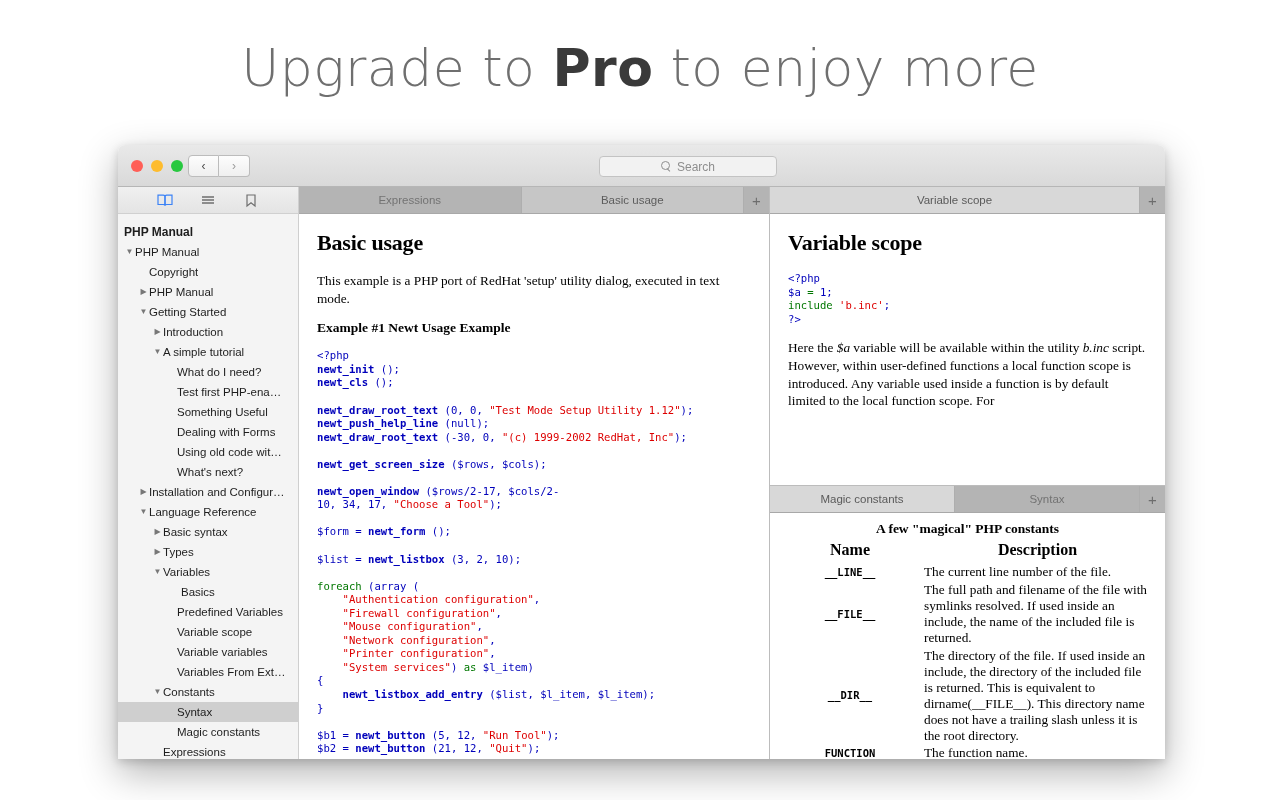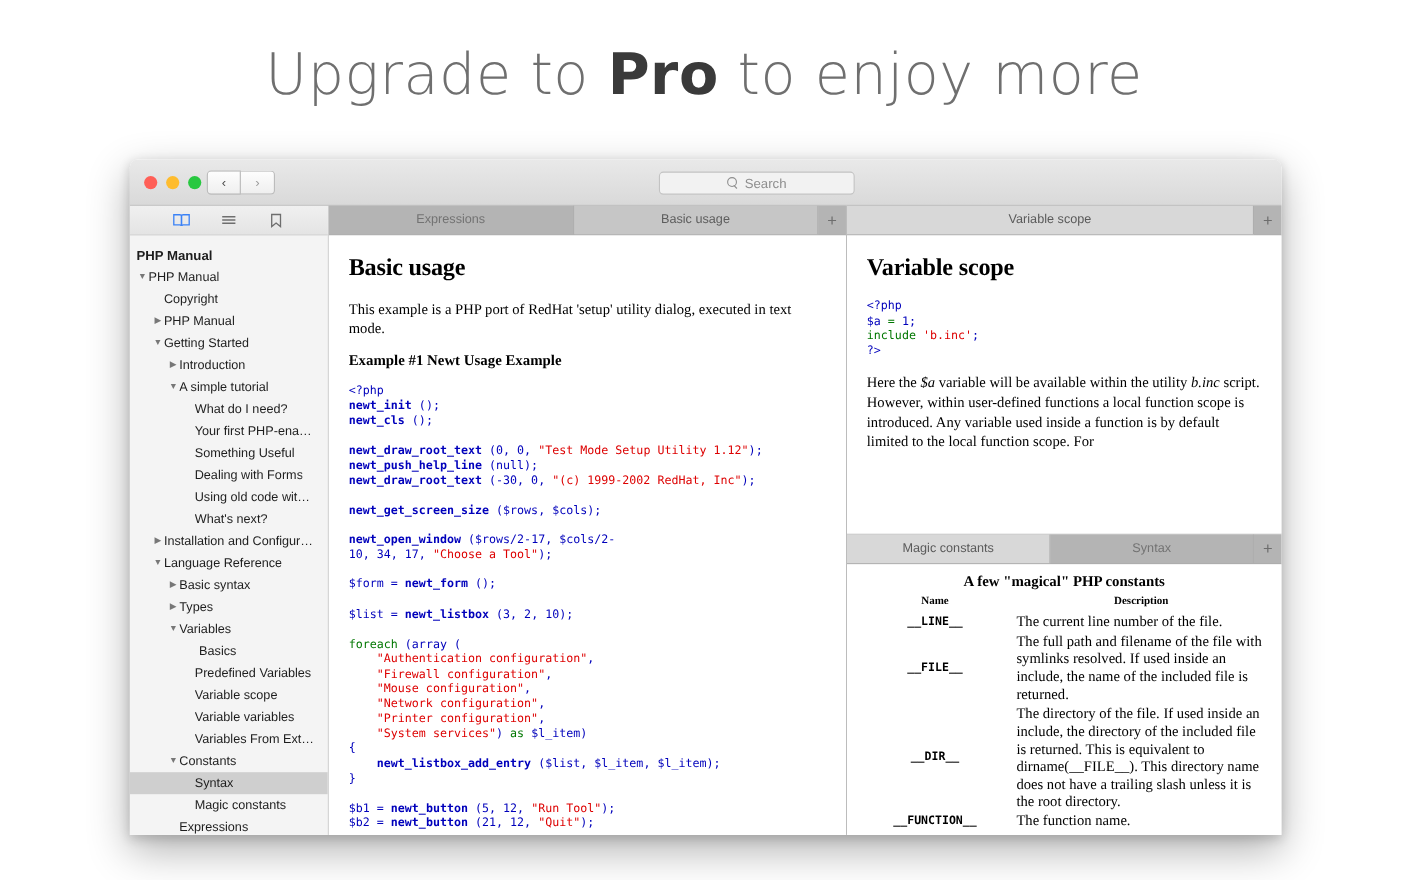--- a/index.html
+++ b/index.html
@@ -153,21 +153,21 @@
     margin-bottom: 13px;
   }
   .kw  { color: #0000bb; }
   .fn  { color: #0000bb; font-weight: bold; }
   .str { color: #dd0000; }
   .op  { color: #007700; }
 
   
   .ctable { font-family: "Liberation Serif", serif; width: 100%; border-collapse: collapse; }
   .ctable caption { font-size: 13.5px; font-weight: bold; padding: 8px 0 3px 0; }
-  .ctable th { font-size: 10px; font-weight: bold; padding: 1px 4px 4px 4px; }
+  .ctable th { font-size: 16px; font-weight: bold; padding: 1px 4px 4px 4px; }
   .ctable td { font-size: 13.3px; vertical-align: middle; padding: 1px 4px; line-height: 1.2; }
   .ctable td.name {
     font-family: "DejaVu Sans Mono", monospace;
     font-size: 10.5px; font-weight: bold;
     text-align: center; white-space: nowrap; width: 140px;
   }
   .ctable th.name-h { width: 140px; }
 
   .pane-inner { position: absolute; inset: 0; overflow: hidden; }
 </style>
@@ -246,21 +246,21 @@
             <div class="node" style="padding-left: 34px;">
               <span class="tw">▼</span>
               <span class="txt">A simple tutorial</span>
             </div>
             <div class="node" style="padding-left: 48px;">
               <span class="tw none">▶</span>
               <span class="txt">What do I need?</span>
             </div>
             <div class="node" style="padding-left: 48px;">
               <span class="tw none">▶</span>
-              <span class="txt">Your first PHP-ena…</span>
+              <span class="txt">Test first PHP-ena…</span>
             </div>
             <div class="node" style="padding-left: 48px;">
               <span class="tw none">▶</span>
               <span class="txt">Something Useful</span>
             </div>
             <div class="node" style="padding-left: 48px;">
               <span class="tw none">▶</span>
               <span class="txt">Dealing with Forms</span>
             </div>
             <div class="node" style="padding-left: 48px;">

